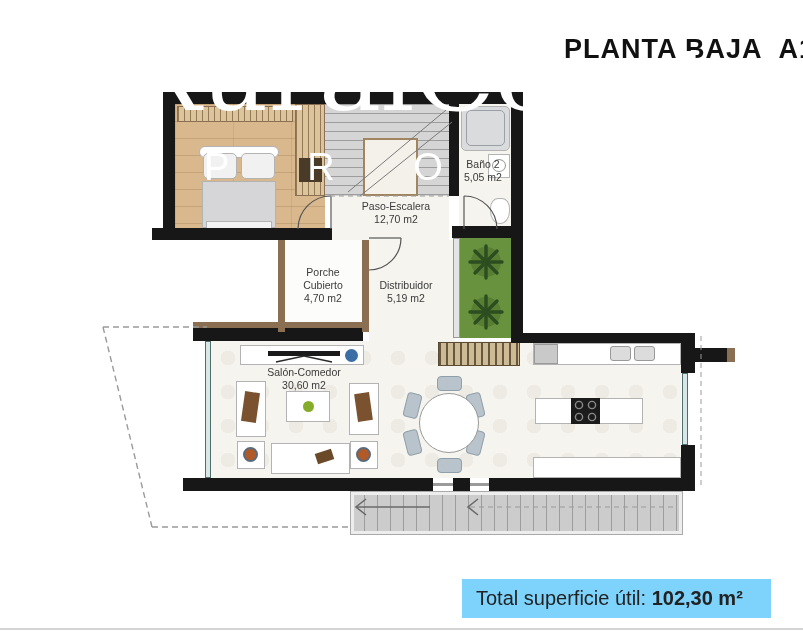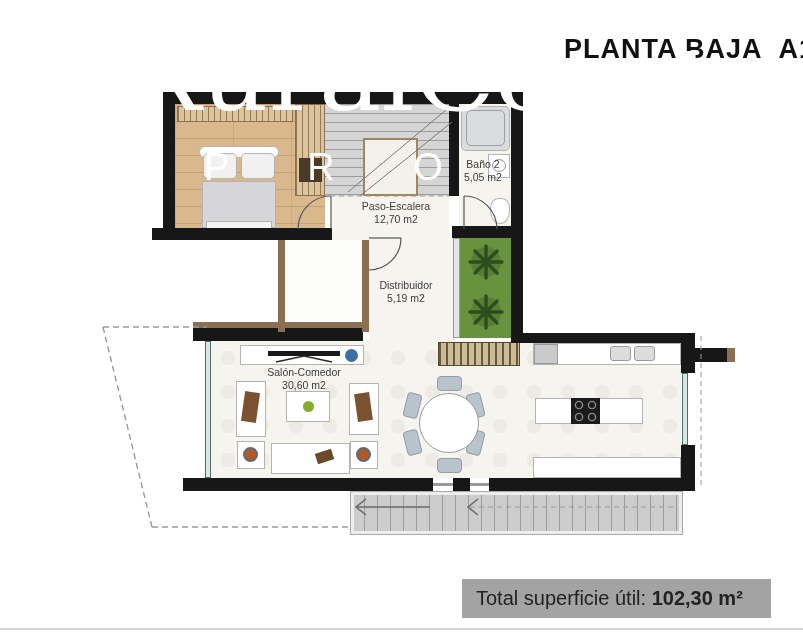--- a/index.html
+++ b/index.html
@@ -31,21 +31,21 @@
   .soft{border-radius:5px;}
   .room-label{z-index:20;text-align:center;color:#3b3b3b;font-size:10.5px;line-height:1.22;}
   .room-label span{display:block;}
   #title{left:12px;top:16px;width:100%;text-align:right;z-index:20;color:#111;
          font-size:27px;font-weight:bold;letter-spacing:1px;}
   #title .variant{margin-left:16px;}
   #wm1{left:122px;top:30px;z-index:40;color:#fff;font-family:"DejaVu Serif",serif;
        font-size:86px;white-space:nowrap;transform:scaleX(1.22);transform-origin:left top;}
   #wm2{left:204px;top:146px;z-index:40;color:#fff;font-size:38px;font-weight:300;
        letter-spacing:34px;white-space:nowrap;}
-  #footer{left:462px;top:579px;width:309px;height:39px;background:#a3a3a3;z-index:20;
+  #footer{left:462px;top:579px;width:309px;height:39px;background:#7dd3fc;z-index:20;
           font-size:20px;color:#222;line-height:39px;padding-left:14px;}
   #footer .val{font-weight:bold;}
   #bottomline{left:0;top:628px;width:803px;height:2px;background:#d4d4d4;}
   svg.overlay{position:absolute;left:0;top:0;z-index:15;pointer-events:none;}
 </style>
 </head>
 <body>
 
 <div id="stage">
 
@@ -209,20 +209,25 @@
   </svg>
 
   <div class="abs room-label" style="left:453px;top:158px;width:60px">
     <span>Baño 2</span>
     <span>5,05 m2</span>
   </div>
   <div class="abs room-label" style="left:334px;top:200px;width:124px">
     <span>Paso-Escalera</span>
     <span>12,70 m2</span>
   </div>
+  <div class="abs room-label" style="left:286px;top:266px;width:74px">
+    <span>Porche</span>
+    <span>Cubierto</span>
+    <span>4,70 m2</span>
+  </div>
   <div class="abs room-label" style="left:354px;top:279px;width:104px">
     <span>Distribuidor</span>
     <span>5,19 m2</span>
   </div>
   <div class="abs room-label" style="left:242px;top:366px;width:124px">
     <span>Salón-Comedor</span>
     <span>30,60 m2</span>
   </div>
 
   <div id="wm1" class="abs">RuralCoast</div>

